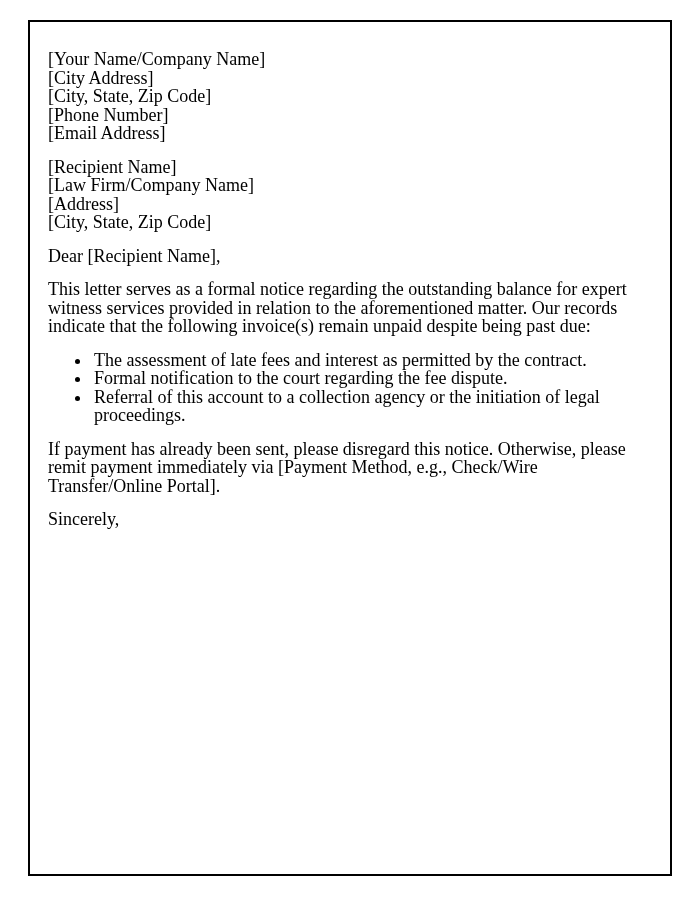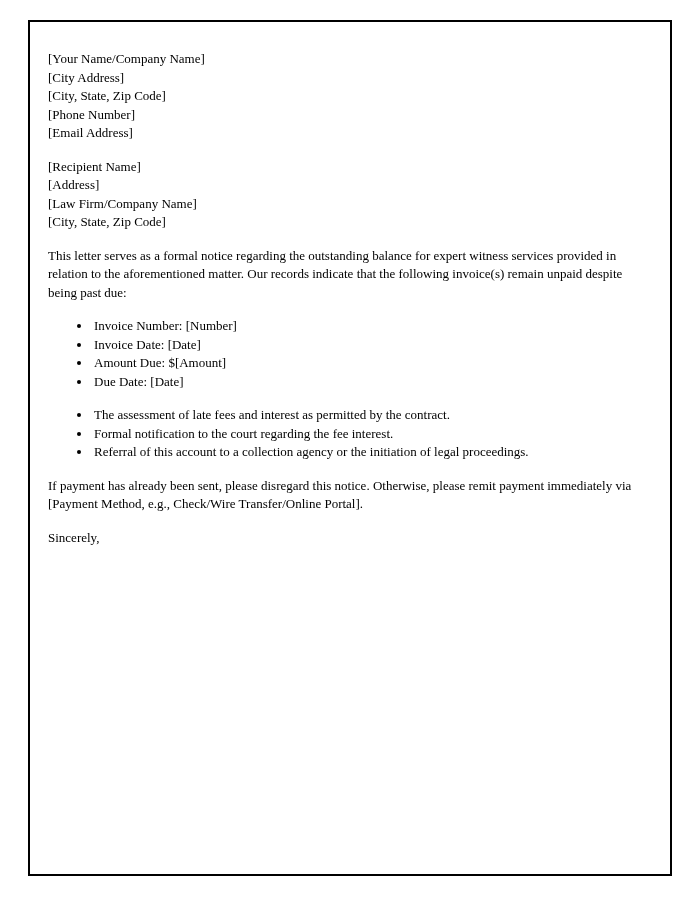--- a/index.html
+++ b/index.html
@@ -20,21 +20,21 @@
     top: 20px;
     width: 644px;
     height: 856px;
     box-sizing: border-box;
     border: 2px solid #000000;
     background: #ffffff;
     overflow: hidden;
   }
   .content {
     padding: 28px 18px 0 18px;
-    font-size: 13px;
+    font-size: 18px;
     line-height: 18.5px;
   }
   .content p {
     margin: 0 0 15px 0;
   }
   .addr-block {
     margin: 0 0 15px 0;
   }
   .addr-block p {
     margin: 0;
@@ -62,41 +62,36 @@
       <p>[Your Name/Company Name]</p>
       <p>[City Address]</p>
       <p>[City, State, Zip Code]</p>
       <p>[Phone Number]</p>
       <p>[Email Address]</p>
     </div>
 
 
     <div class="addr-block">
       <p>[Recipient Name]</p>
+      <p>[Law Firm/Company Name]</p>
       <p>[Address]</p>
-      <p>[Law Firm/Company Name]</p>
       <p>[City, State, Zip Code]</p>
     </div>
 
 
+    <p>Dear [Recipient Name],</p>
 
     <p>This letter serves as a formal notice regarding the outstanding balance for expert witness services provided in relation to the aforementioned matter. Our records indicate that the following invoice(s) remain unpaid despite being past due:</p>
 
-    <ul class="letter-list">
-      <li>Invoice Number: [Number]</li>
-      <li>Invoice Date: [Date]</li>
-      <li>Amount Due: $[Amount]</li>
-      <li>Due Date: [Date]</li>
-    </ul>
 
 
 
     <ul class="letter-list">
       <li>The assessment of late fees and interest as permitted by the contract.</li>
-      <li>Formal notification to the court regarding the fee interest.</li>
+      <li>Formal notification to the court regarding the fee dispute.</li>
       <li>Referral of this account to a collection agency or the initiation of legal proceedings.</li>
     </ul>
 
     <p>If payment has already been sent, please disregard this notice. Otherwise, please remit payment immediately via [Payment Method, e.g., Check/Wire Transfer/Online Portal].</p>
 
     <p>Sincerely,</p>
 
   </div>
 </div>
 

